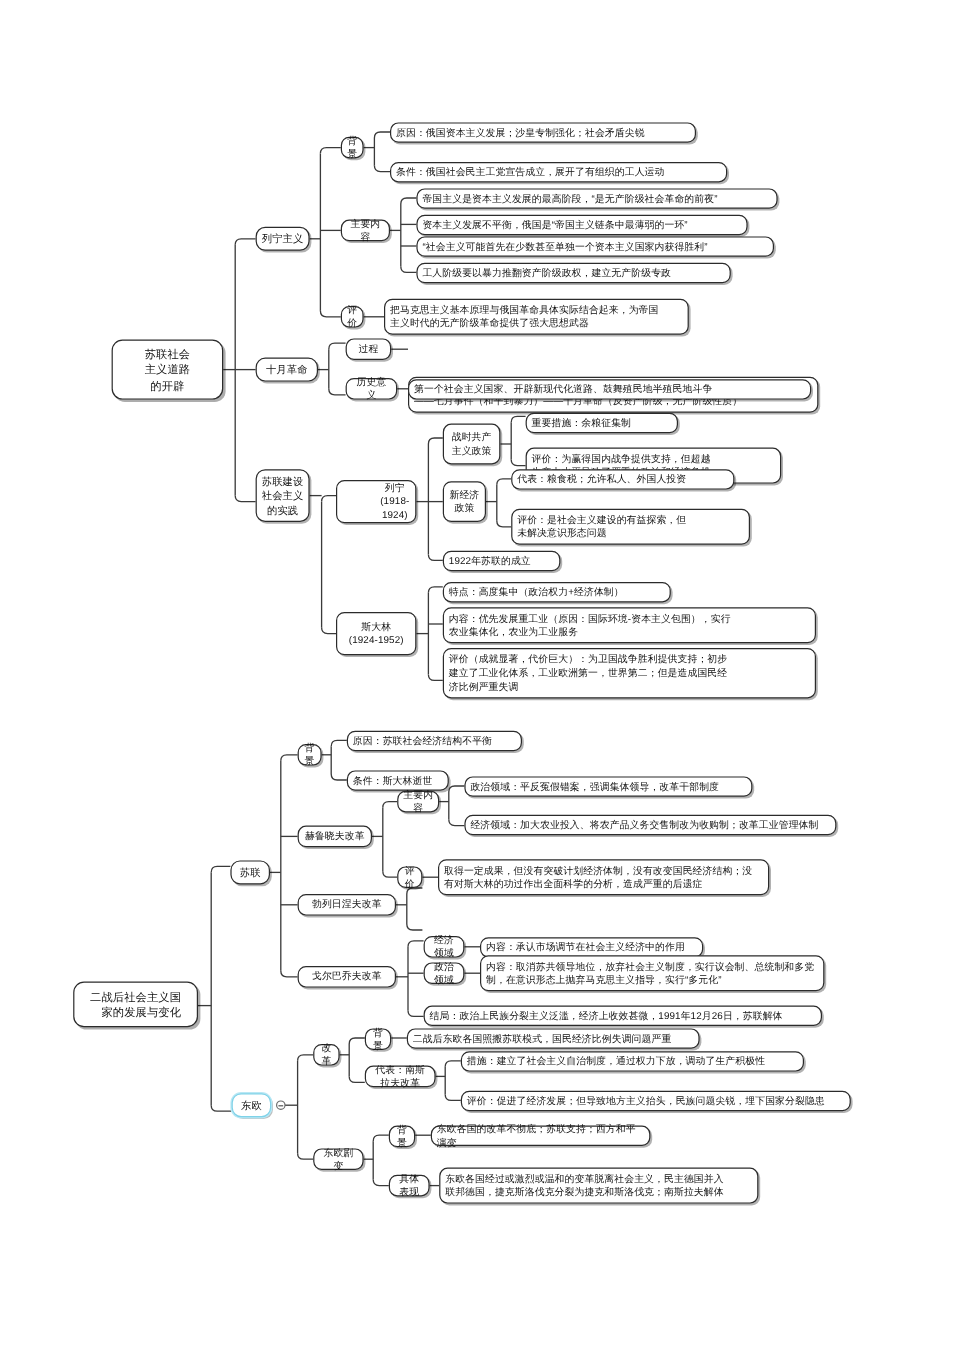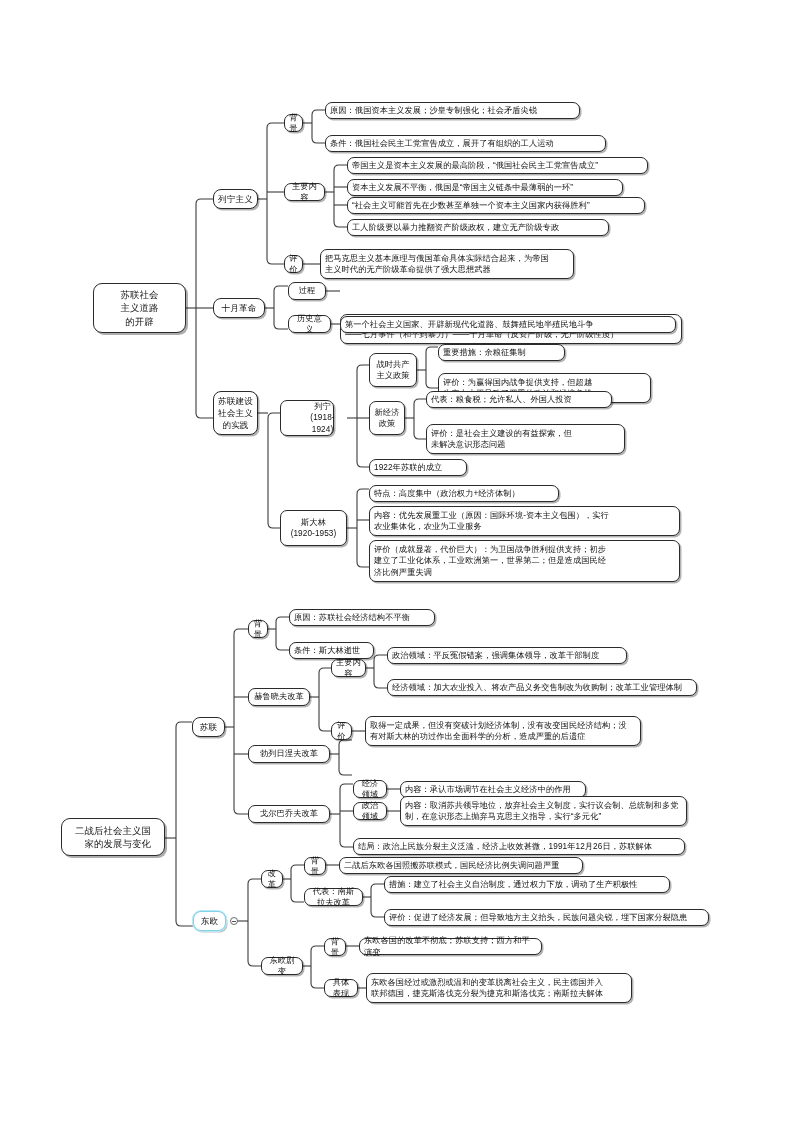--- a/index.html
+++ b/index.html
@@ -232,39 +232,39 @@
 社会主义
 的实践</div>
 
   <div class="node center-align" style="left:284px; top:114px; width:19px; height:18px;">背景</div>
   <div class="node center-align" style="left:284px; top:183px; width:41px; height:18px;">主要内容</div>
   <div class="node center-align" style="left:284px; top:255px; width:19px; height:18px;">评价</div>
 
   <div class="node" style="left:325px; top:102px; width:255px; height:17px;">原因：俄国资本主义发展；沙皇专制强化；社会矛盾尖锐</div>
   <div class="node" style="left:325px; top:135px; width:281px; height:17px;">条件：俄国社会民主工党宣告成立，展开了有组织的工人运动</div>
 
-  <div class="node" style="left:347px; top:157px; width:301px; height:17px;">帝国主义是资本主义发展的最高阶段，“俄国社会民主工党宣告成立”</div>
+  <div class="node" style="left:347px; top:157px; width:301px; height:17px;">帝国主义是资本主义发展的最高阶段，“是无产阶级社会革命的前夜”</div>
   <div class="node" style="left:347px; top:179px; width:276px; height:17px;">资本主义发展不平衡，俄国是“帝国主义链条中最薄弱的一环”</div>
   <div class="node" style="left:347px; top:197px; width:298px; height:17px;">“社会主义可能首先在少数甚至单独一个资本主义国家内获得胜利”</div>
   <div class="node" style="left:347px; top:219px; width:262px; height:17px;">工人阶级要以暴力推翻资产阶级政权，建立无产阶级专政</div>
 
   <div class="node" style="left:320px; top:249px; width:254px; height:30px;">把马克思主义基本原理与俄国革命具体实际结合起来，为帝国
 主义时代的无产阶级革命提供了强大思想武器</div>
 
   <div class="node center-align" style="left:288px; top:282px; width:38px; height:18px;">过程</div>
   <div class="node center-align" style="left:288px; top:315px; width:43px; height:18px;">历史意义</div>
 
   <div class="node" style="left:340px; top:276px; width:342px; height:30px;margin-top:38px;">二月革命（反沙皇，资产阶级性质）——四月提纲（提出和平夺权，变性质）
 ——七月事件（和平到暴力）——十月革命（反资产阶级，无产阶级性质）</div>
   <div class="node" style="left:340px; top:316px; width:336px; height:17px;">第一个社会主义国家、开辟新现代化道路、鼓舞殖民地半殖民地斗争</div>
 
-  <div class="node center-align" style="left:280px; top:400px; width:54px; height:36px;padding-left:35px;">列宁
+  <div class="node center-align" style="left:280px; top:400px; width:67px; height:36px;padding-left:35px;">列宁
 (1918-1924)</div>
   <div class="node center-align" style="left:280px; top:510px; width:67px; height:36px;">斯大林
-(1920-1953)</div>
+(1924-1952)</div>
 
   <div class="node center-align" style="left:369px; top:353px; width:48px; height:34px;">战时共产
 主义政策</div>
   <div class="node center-align" style="left:369px; top:401px; width:36px; height:34px;">新经济
 政策</div>
   <div class="node" style="left:369px; top:459px; width:98px; height:17px;">1922年苏联的成立</div>
 
   <div class="node" style="left:438px; top:344px; width:127px; height:17px;">重要措施：余粮征集制</div>
   <div class="node" style="left:438px; top:373px; width:213px; height:30px;">评价：为赢得国内战争提供支持，但超越
 生产力水平导致了严重的政治和经济危机</div>

